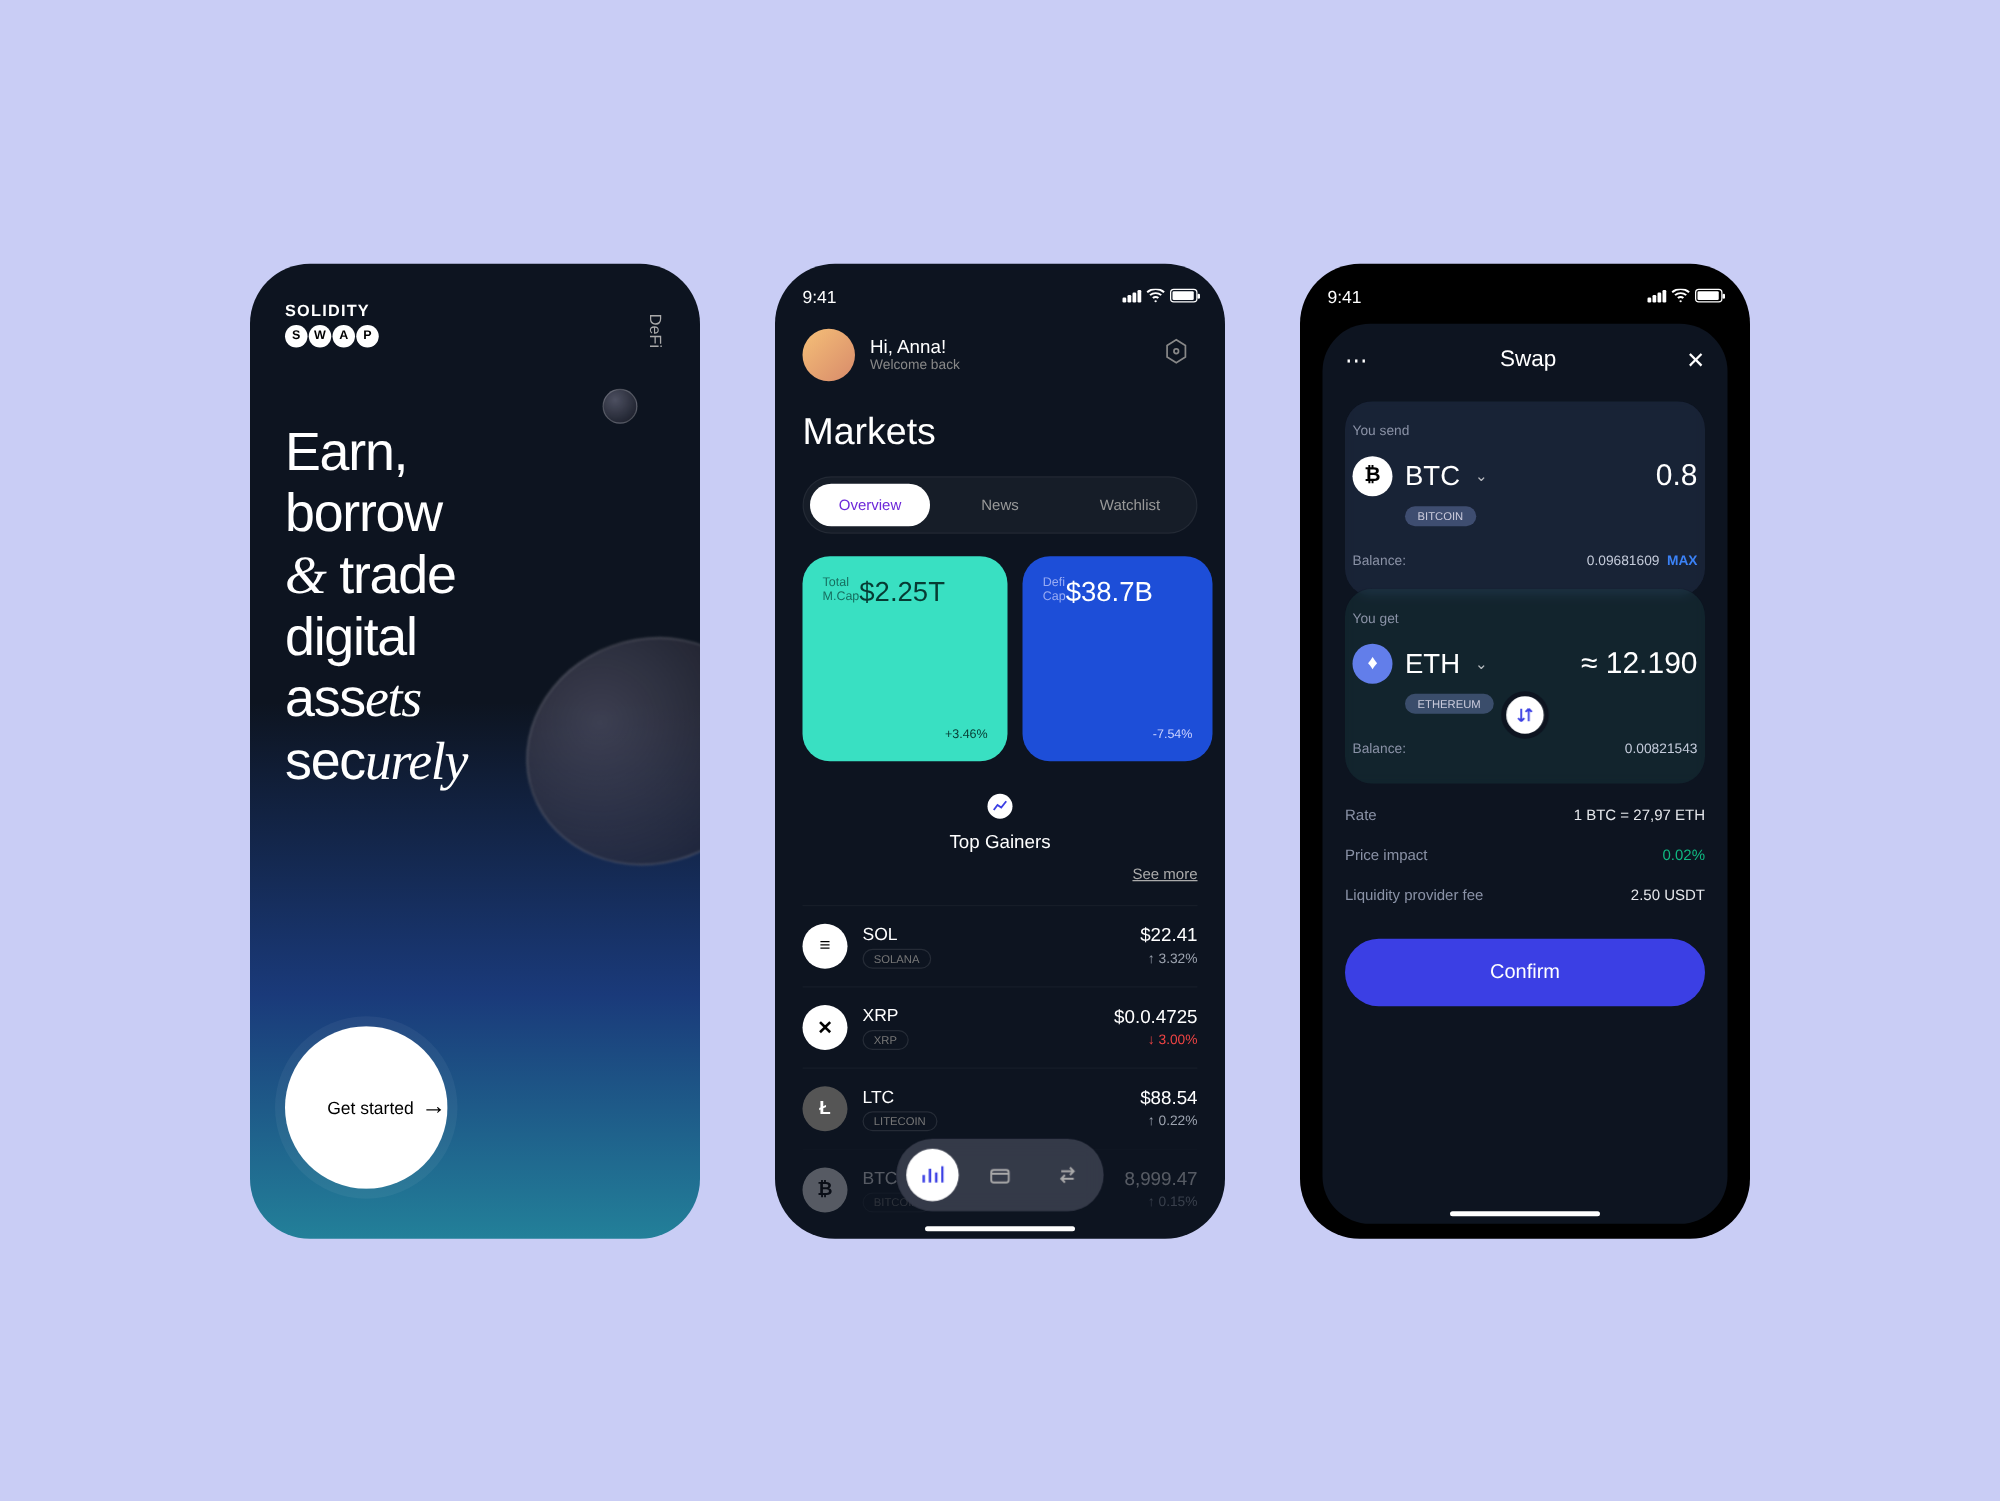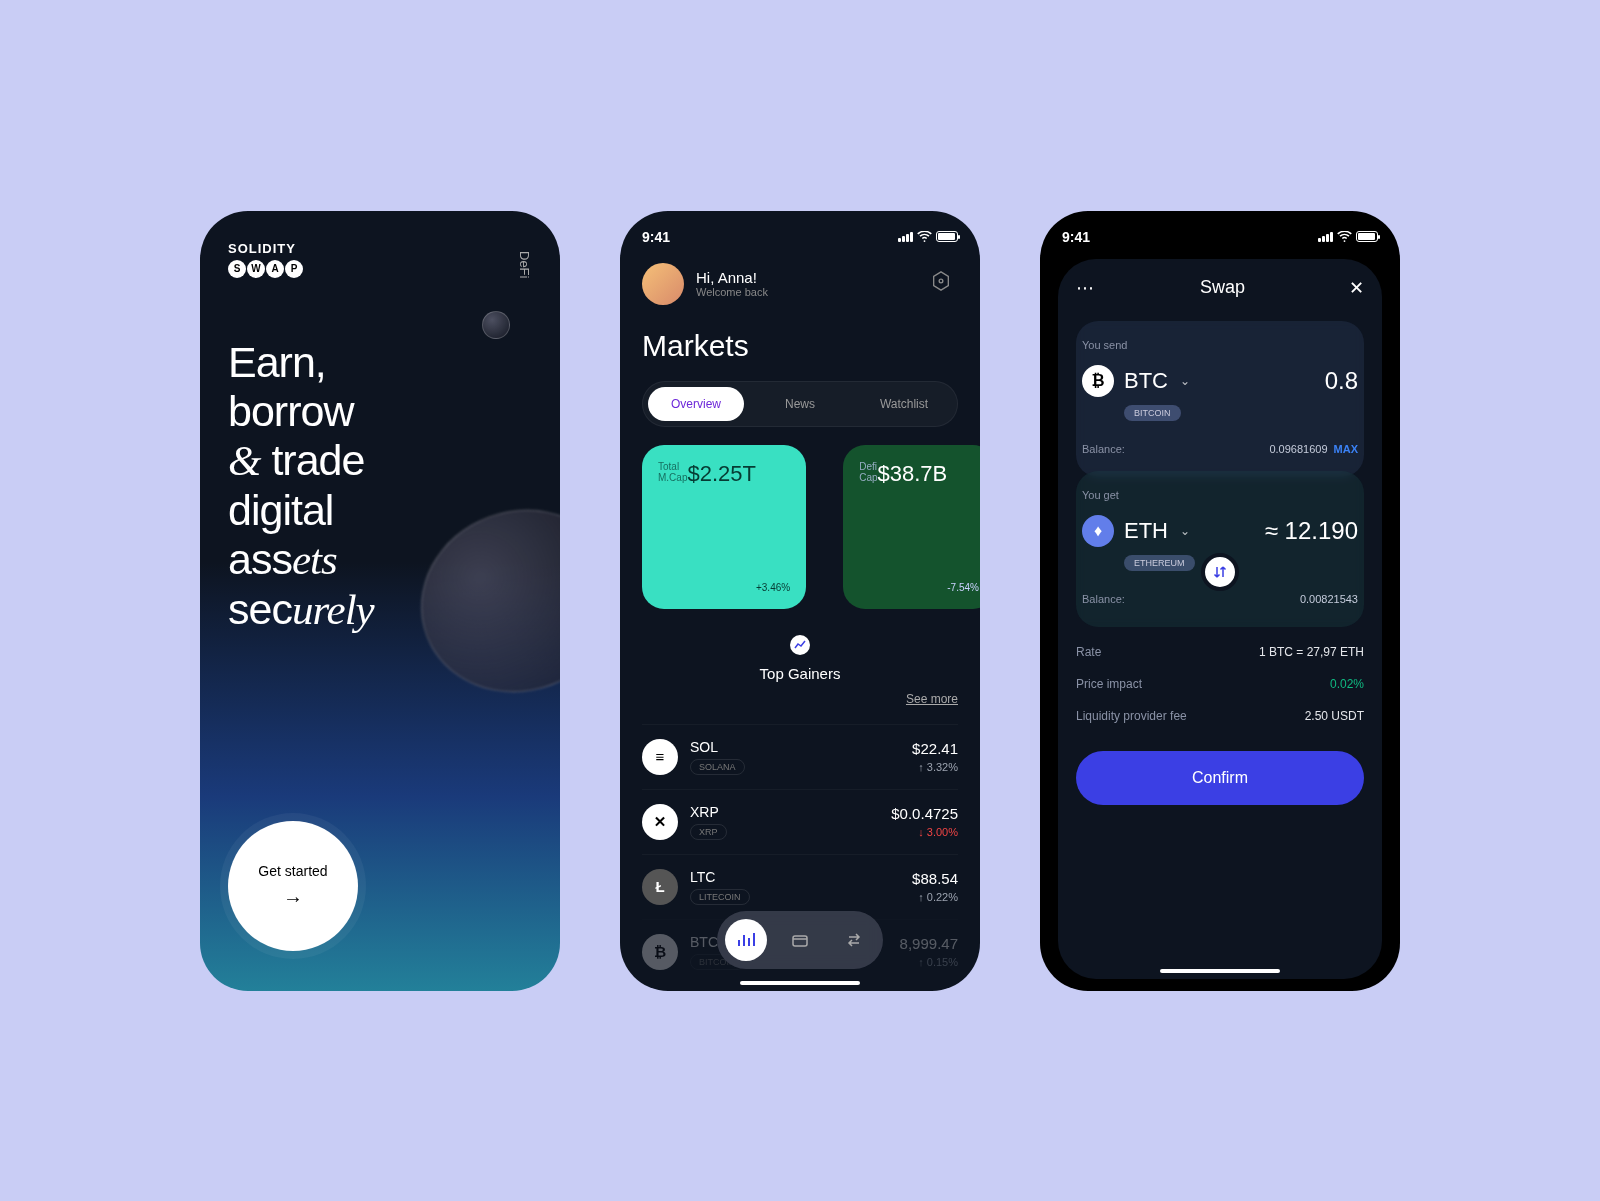--- a/index.html
+++ b/index.html
@@ -5,27 +5,27 @@
 * { margin:0; padding:0; box-sizing:border-box; font-family:-apple-system,BlinkMacSystemFont,'Segoe UI',sans-serif; }
 body { background:#c9cdf5; width:1600px; height:1201px; display:flex; justify-content:center; align-items:center; gap:60px; padding:40px; }
 .phone { width:360px; height:780px; background:#0d1420; border-radius:48px; overflow:hidden; position:relative; color:#fff; }
 .phone1 { background:linear-gradient(180deg,#0d1420 0%,#0d1420 45%,#1a3a7a 75%,#2dd4bf 130%); padding:30px 28px; }
 .brand { font-size:13px; font-weight:700; letter-spacing:1px; }
 .brand-swap { display:flex; gap:1px; margin-top:4px; }
 .brand-swap span { width:18px; height:18px; background:#fff; color:#000; border-radius:50%; display:flex; align-items:center; justify-content:center; font-size:10px; font-weight:700; }
 .defi-tag { position:absolute; top:40px; right:28px; writing-mode:vertical-rl; font-size:13px; color:#aaa; }
 .hero { margin-top:60px; font-size:43px; line-height:1.15; font-weight:400; letter-spacing:-1px; }
 .hero em { font-style:italic; font-family:Georgia,serif; }
-.cta { position:absolute; bottom:40px; left:28px; width:130px; height:130px; background:#fff; border-radius:50%; display:flex; flex-direction:column; align-items:center; justify-content:center; color:#000; font-size:14px; gap:6px; border:1px solid rgba(255,255,255,.5); box-shadow:0 0 0 8px rgba(255,255,255,.05); }
+.cta { position:absolute; bottom:40px; left:28px; width:130px; height:130px; background:#fff; border-radius:50%; display:flex; flex-direction:row; align-items:center; justify-content:flex-end; color:#000; font-size:14px; gap:6px; border:1px solid rgba(255,255,255,.5); box-shadow:0 0 0 8px rgba(255,255,255,.05); }
 .cta-arrow { font-size:20px; }
 .bubble1 { position:absolute; top:300px; right:-60px; width:200px; height:180px; border-radius:50%; background:radial-gradient(circle at 35% 30%,rgba(80,80,100,.7),rgba(20,20,30,.6)); filter:blur(1px); border:1px solid rgba(255,255,255,.2); transform:rotate(-20deg); }
 .bubble-small { position:absolute; top:100px; right:50px; width:28px; height:28px; border-radius:50%; background:radial-gradient(circle at 35% 30%,rgba(120,120,140,.6),rgba(30,30,40,.4)); border:1px solid rgba(255,255,255,.2); }
 
 .phone2, .phone3 { padding:18px 22px; }
-.status-bar { display:flex; justify-content:space-between; align-items:center; font-size:14px; font-weight:700; margin-bottom:18px; }
+.status-bar { display:flex; justify-content:space-between; align-items:center; font-size:14px; font-weight:400; margin-bottom:18px; }
 .status-icons { display:flex; gap:4px; align-items:center; }
 .sig-bars { display:flex; gap:1px; align-items:flex-end; }
 .sig-bars span { width:3px; background:#fff; border-radius:1px; }
 .sig-bars span:nth-child(1){height:4px}.sig-bars span:nth-child(2){height:6px}.sig-bars span:nth-child(3){height:8px}.sig-bars span:nth-child(4){height:10px}
 .wifi-ic { width:15px; height:11px; }
 .batt { width:22px; height:11px; border:1.5px solid #fff; border-radius:3px; position:relative; }
 .batt::after { content:''; position:absolute; right:-3px; top:3px; width:2px; height:4px; background:#fff; border-radius:1px; }
 .batt-fill { position:absolute; left:1px; top:1px; bottom:1px; width:85%; background:#fff; border-radius:1px; }
 
 .greet-row { display:flex; align-items:center; gap:12px; margin-bottom:24px; }
@@ -36,21 +36,21 @@
 .hex-ic { width:22px; height:22px; }
 
 .section-title { font-size:30px; font-weight:400; margin-bottom:18px; }
 .tabs { display:flex; gap:8px; background:rgba(255,255,255,.04); border-radius:28px; padding:5px; margin-bottom:18px; border:1px solid rgba(255,255,255,.06); }
 .tab { flex:1; text-align:center; padding:10px 0; border-radius:22px; font-size:12px; color:#999; }
 .tab.active { background:#fff; color:#6d28d9; font-weight:500; }
 
 .stat-cards { display:flex; gap:12px; margin-bottom:26px; }
 .stat-card { flex:1; border-radius:22px; padding:16px; height:164px; display:flex; flex-direction:row; position:relative; }
 .sc-teal { background:#39e0c2; color:#063b33; }
-.sc-blue { background:#14532d; color:#cbd2ff;margin-left:25px; }
+.sc-blue { background:#1d4ed8; color:#cbd2ff; }
 .sc-label { font-size:10px; opacity:.7; margin-bottom:4px; }
 .sc-value { font-size:22px; font-weight:500; }
 .sc-change { font-size:10px; margin-top:auto; }
 .sparkline { width:100%; height:40px; margin-top:8px; }
 
 .tg-head { display:flex; align-items:center; gap:10px; margin-bottom:18px;flex-direction:column; }
 .tg-badge { width:20px; height:20px; border-radius:50%; background:#fff; display:flex; align-items:center; justify-content:center; }
 .tg-title { font-size:15px; font-weight:500; }
 .see-more { margin-left:auto; font-size:12px; color:#aaa; text-decoration:underline; }
 .coin-row { display:flex; align-items:center; gap:12px; padding:14px 0; border-top:1px solid rgba(255,255,255,.04); }

